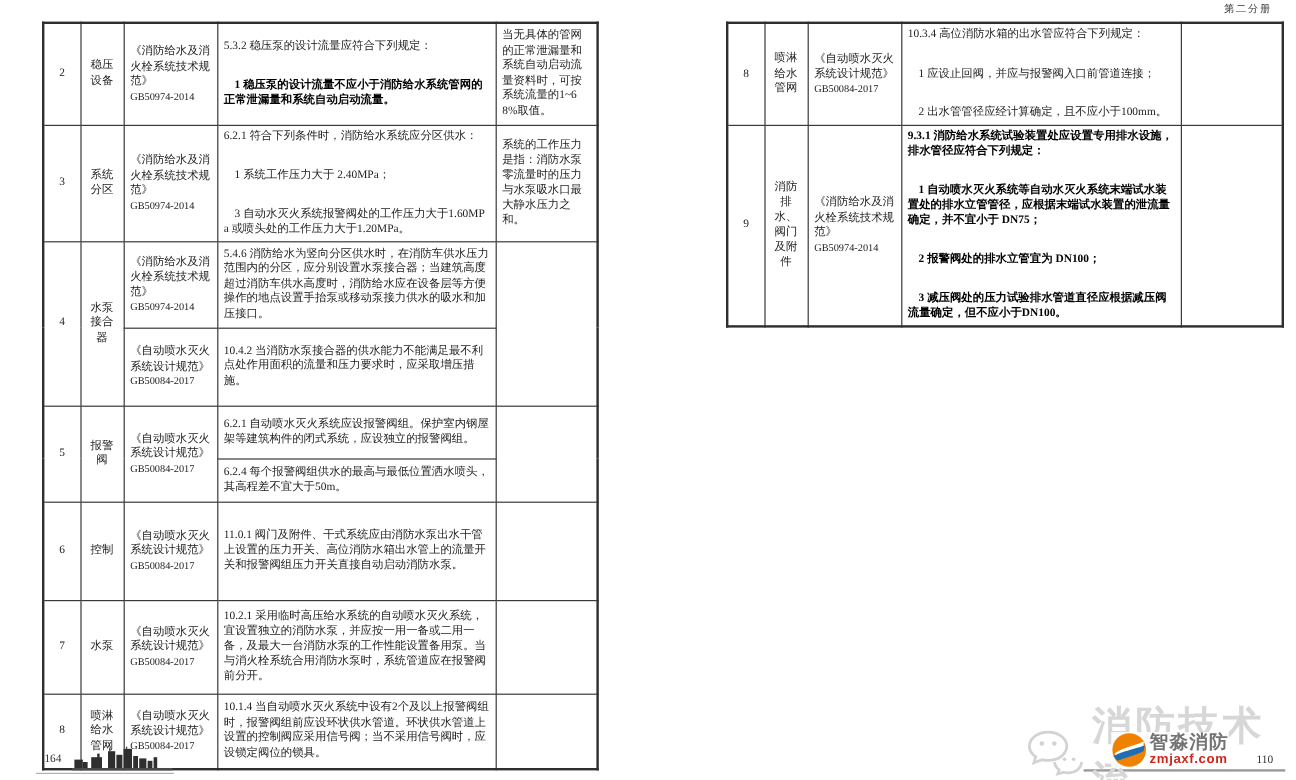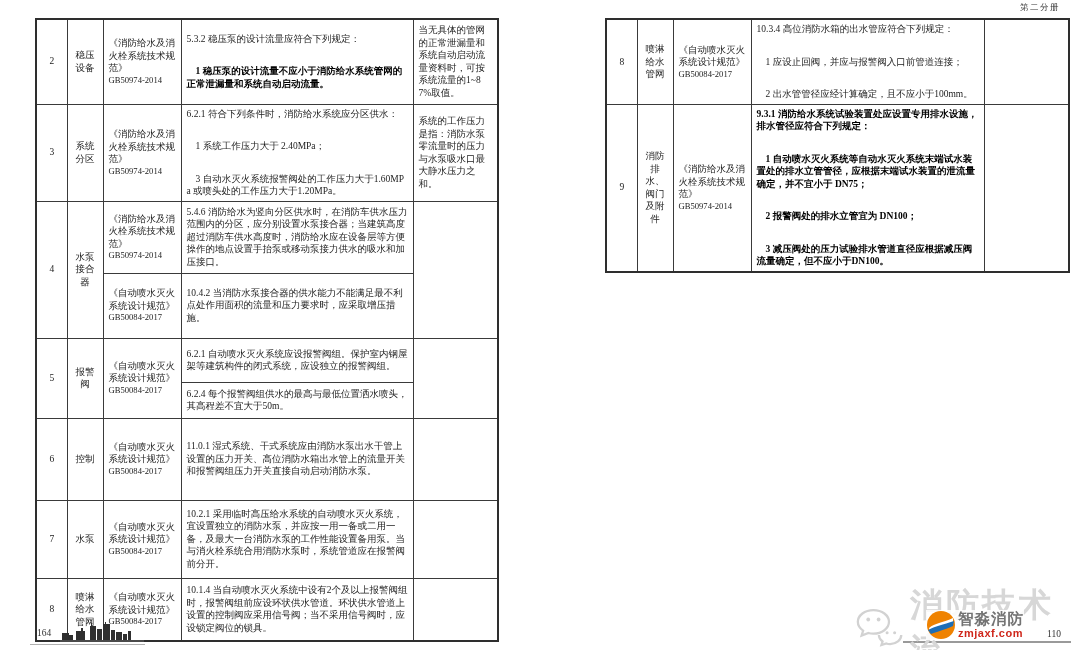--- a/index.html
+++ b/index.html
@@ -75,21 +75,21 @@
     <td class="no-cell">2</td>
     <td class="cat-cell">稳压设备</td>
     <td class="std-cell">
       <div>《消防给水及消火栓系统技术规范》</div>
       <div class="code">GB50974-2014</div>
     </td>
     <td class="content-cell">
       <div class="p">5.3.2  稳压泵的设计流量应符合下列规定：</div>
       <div class="p indent bold">1 稳压泵的设计流量不应小于消防给水系统管网的正常泄漏量和系统自动启动流量。</div>
     </td>
-    <td class="note-cell">当无具体的管网的正常泄漏量和系统自动启动流量资料时，可按系统流量的1~87%取值。</td>
+    <td class="note-cell">当无具体的管网的正常泄漏量和系统自动启动流量资料时，可按系统流量的1~68%取值。</td>
   </tr>
 
   <tr style="height:80px">
     <td class="no-cell">3</td>
     <td class="cat-cell">系统分区</td>
     <td class="std-cell">
       <div>《消防给水及消火栓系统技术规范》</div>
       <div class="code">GB50974-2014</div>
     </td>
     <td class="content-cell">
@@ -141,21 +141,21 @@
   </tr>
 
   <tr style="height:82px">
     <td class="no-cell">6</td>
     <td class="cat-cell">控制</td>
     <td class="std-cell">
       <div>《自动喷水灭火系统设计规范》</div>
       <div class="code">GB50084-2017</div>
     </td>
     <td class="content-cell">
-      <div class="p">11.0.1  湿式系统、干式系统应由消防水泵出水干管上设置的压力开关、高位消防水箱出水管上的流量开关和报警阀组压力开关直接自动启动消防水泵。</div>
+      <div class="p">11.0.1  阀门及附件、干式系统应由消防水泵出水干管上设置的压力开关、高位消防水箱出水管上的流量开关和报警阀组压力开关直接自动启动消防水泵。</div>
     </td>
     <td class="note-cell"></td>
   </tr>
 
   <tr style="height:78px">
     <td class="no-cell">7</td>
     <td class="cat-cell">水泵</td>
     <td class="std-cell">
       <div>《自动喷水灭火系统设计规范》</div>
       <div class="code">GB50084-2017</div>

